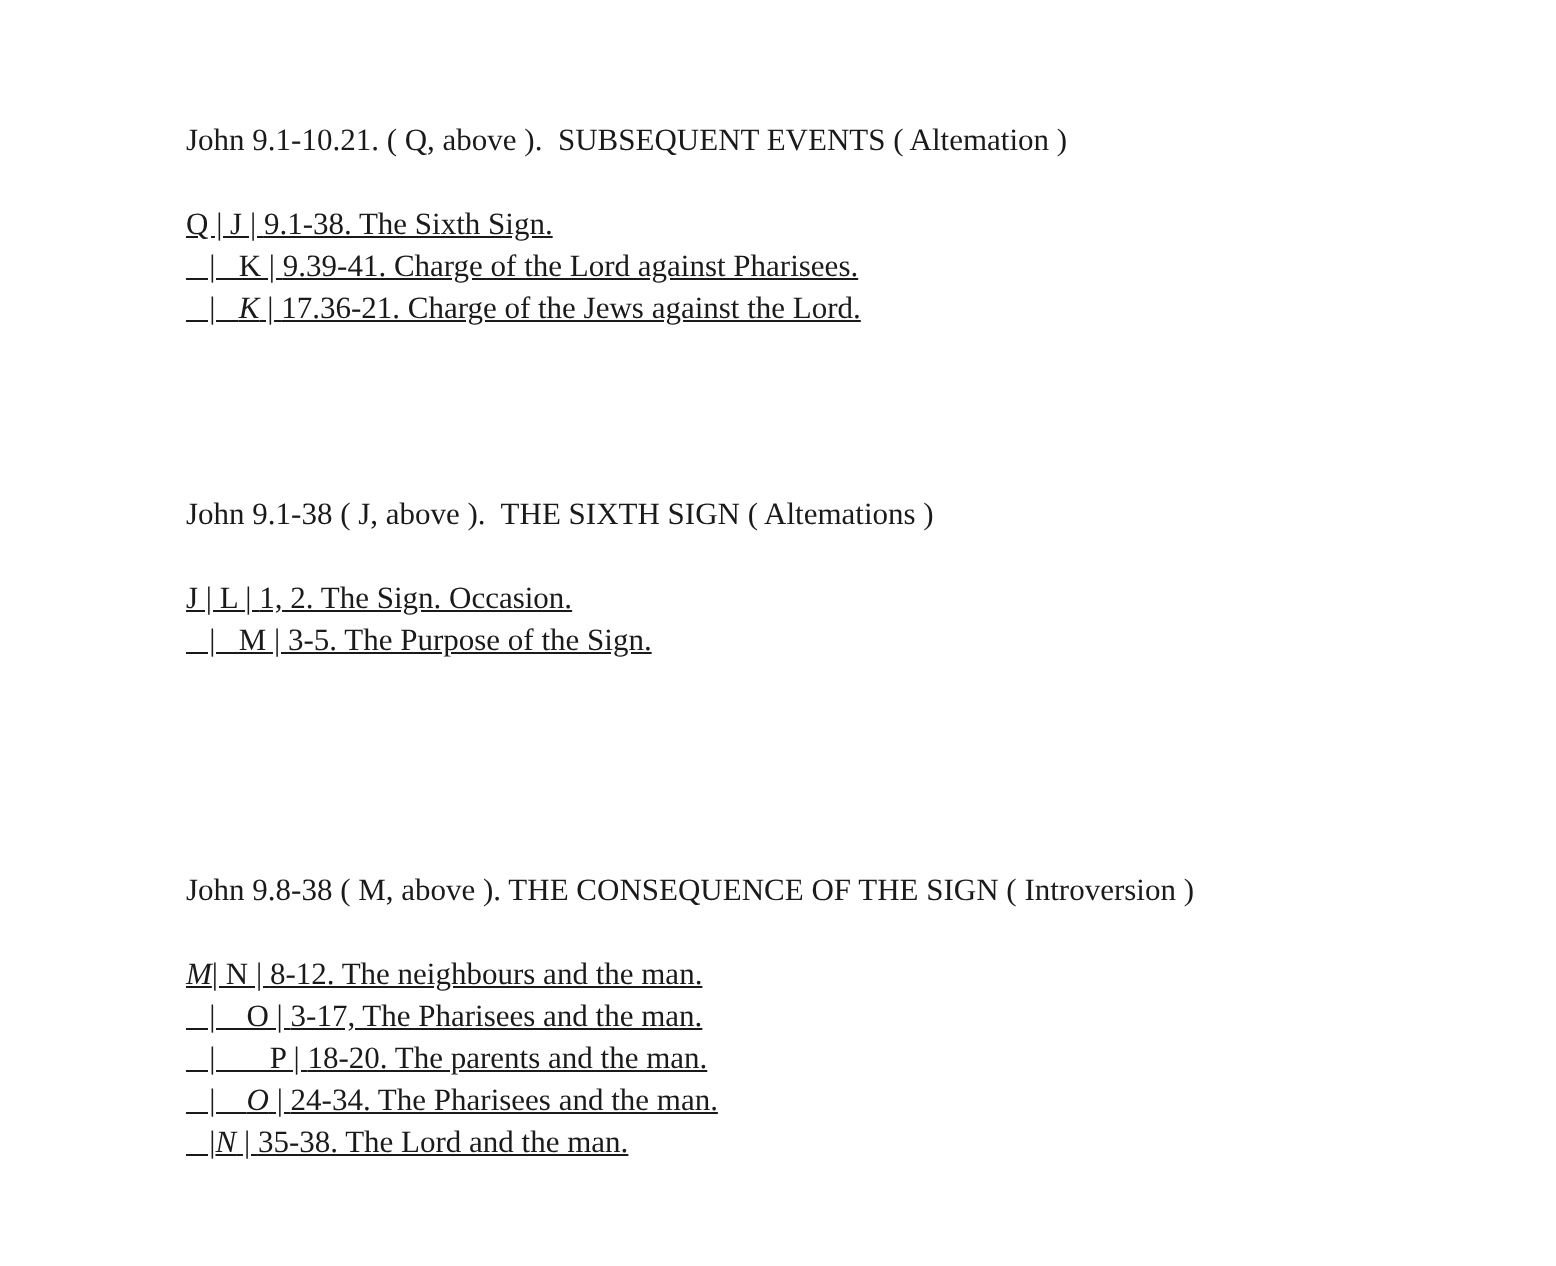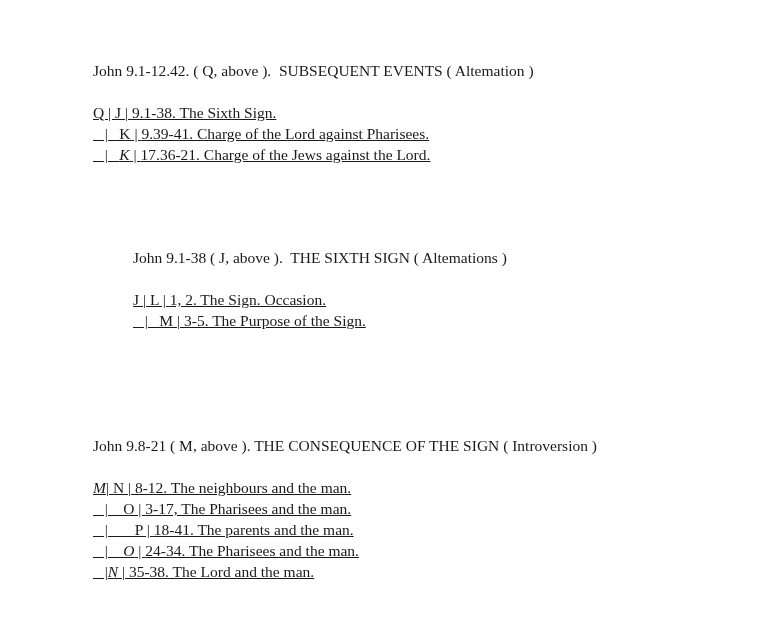--- a/index.html
+++ b/index.html
@@ -8,38 +8,38 @@
   .section { position: absolute; left: 93px; }
   .heading { line-height: 20px; white-space: pre; }
   .lines { margin-top: 21px; }
   .line { line-height: 21px; white-space: pre; text-decoration: underline; }
   .it { font-style: italic; }
 </style>
 </head>
 <body>
 
 <div class="section" style="top:61px;">
-  <div class="heading">John 9.1-12.42. ( Q, above ).  SUBSEQUENT EVENTS ( Altemation )</div>
+  <div class="heading">John 9.1-10.21. ( Q, above ).  SUBSEQUENT EVENTS ( Altemation )</div>
   <div class="lines">
     <div class="line">Q | J | <span>9.1-38. The Sixth Sign.</span></div>
     <div class="line">   |   K | <span>9.39-41. Charge of the Lord against Pharisees.</span></div>
     <div class="line">   |   <span class="it">K</span> | <span>17.36-21. Charge of the Jews against the Lord.</span></div>
   </div>
 </div>
 
-<div class="section" style="top:248px;margin-left:40px;">
+<div class="section" style="top:248px;">
   <div class="heading">John 9.1-38 ( J, above ).  THE SIXTH SIGN ( Altemations )</div>
   <div class="lines">
     <div class="line">J | L | <span>1, 2. The Sign. Occasion.</span></div>
     <div class="line">   |   M | <span>3-5. The Purpose of the Sign.</span></div>
   </div>
 </div>
 
 <div class="section" style="top:436px;">
-  <div class="heading">John 9.8-21 ( M, above ). THE CONSEQUENCE OF THE SIGN ( Introversion )</div>
+  <div class="heading">John 9.8-38 ( M, above ). THE CONSEQUENCE OF THE SIGN ( Introversion )</div>
   <div class="lines">
     <div class="line"><span class="it">M</span>| N | <span>8-12. The neighbours and the man.</span></div>
     <div class="line">   |    O | <span>3-17, The Pharisees and the man.</span></div>
-    <div class="line">   |       P | <span>18-41. The parents and the man.</span></div>
+    <div class="line">   |       P | <span>18-20. The parents and the man.</span></div>
     <div class="line">   |    <span class="it">O</span> | <span>24-34. The Pharisees and the man.</span></div>
     <div class="line">   |<span class="it">N</span> | <span>35-38. The Lord and the man.</span></div>
   </div>
 </div>
 
 </body></html>

